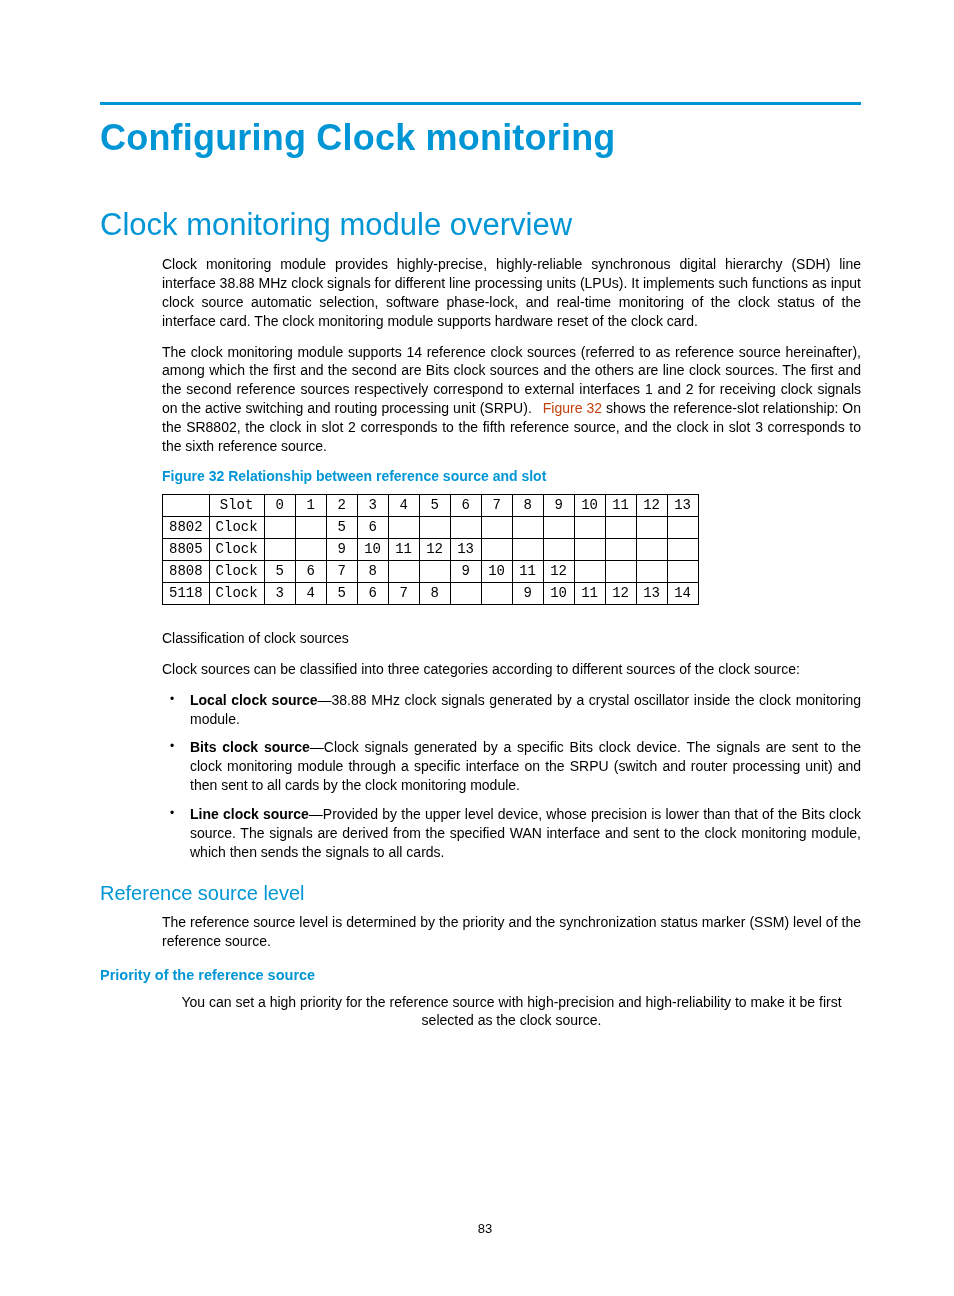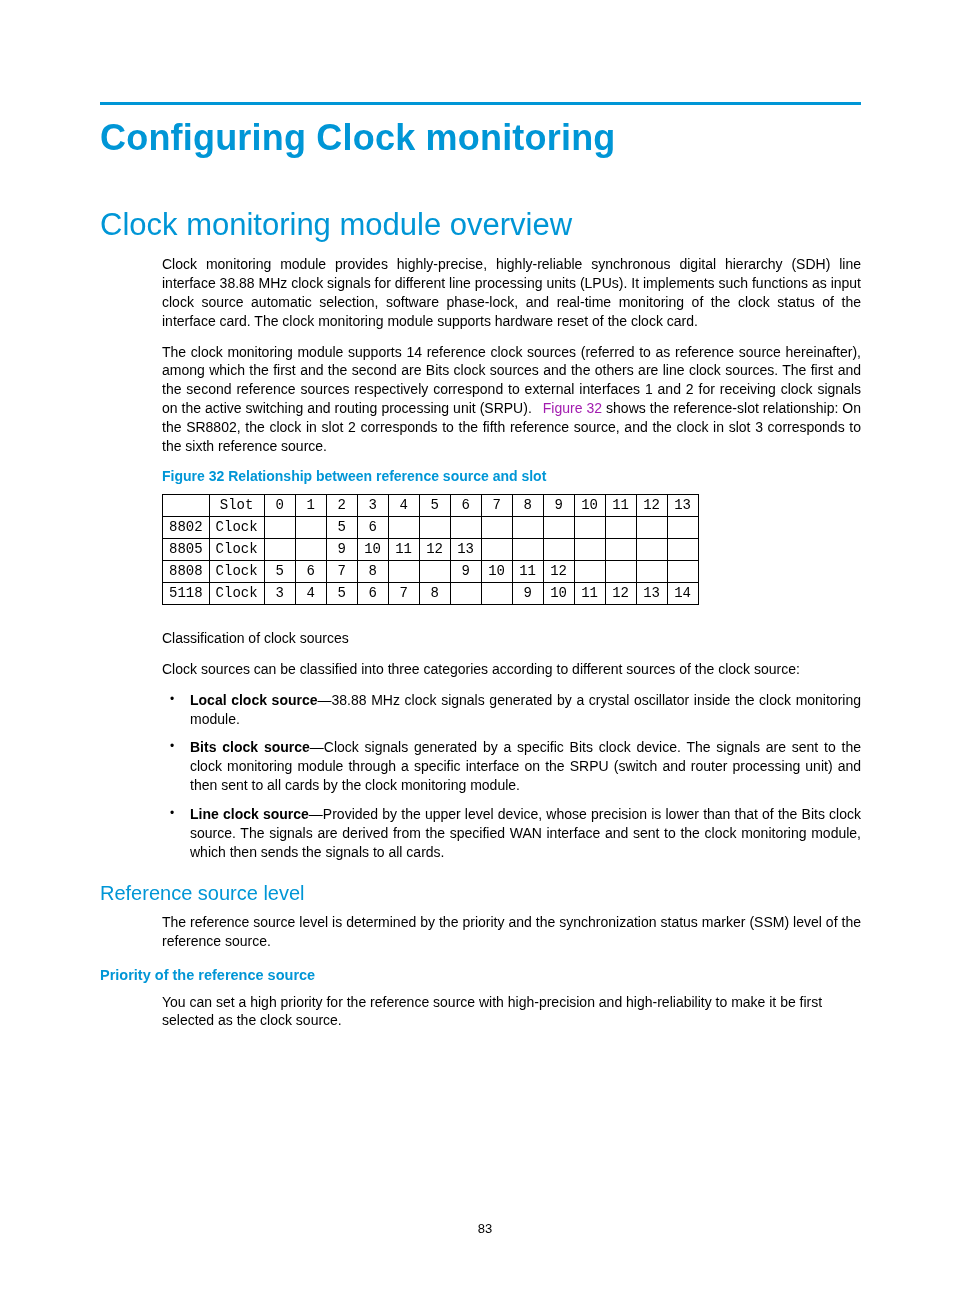--- a/index.html
+++ b/index.html
@@ -61,21 +61,21 @@
     text-align: justify;
   }
   .figure-caption {
     font-family: "Futura", "Trebuchet MS", Arial, sans-serif;
     font-weight: 600;
     color: #0096d6;
     font-size: 14px;
     margin: 8px 0 10px 0;
   }
   a.ref {
-    color: #a21caf;
+    color: #c2410c;
     text-decoration: none;
     margin-left: 7px;
   }
   ul.bullets {
     list-style: none;
     padding: 0;
     margin: 0 0 12px 0;
   }
   ul.bullets li {
     font-size: 14px;
@@ -241,17 +241,17 @@
     </ul>
   </div>
 
   <h3>Reference source level</h3>
   <div class="body-block">
     <p>The reference source level is determined by the priority and the synchronization status marker (SSM) level of the reference source.</p>
   </div>
 
   <h4>Priority of the reference source</h4>
   <div class="body-block">
-    <p style="text-align:left;">You can set a high priority for the reference source with high-precision and high-reliability to make it be first selected as the clock source.</p>
+    <p style="text-align:center;">You can set a high priority for the reference source with high-precision and high-reliability to make it be first selected as the clock source.</p>
   </div>
 
   <div class="page-num">83</div>
 </div>
 
 </body></html>

